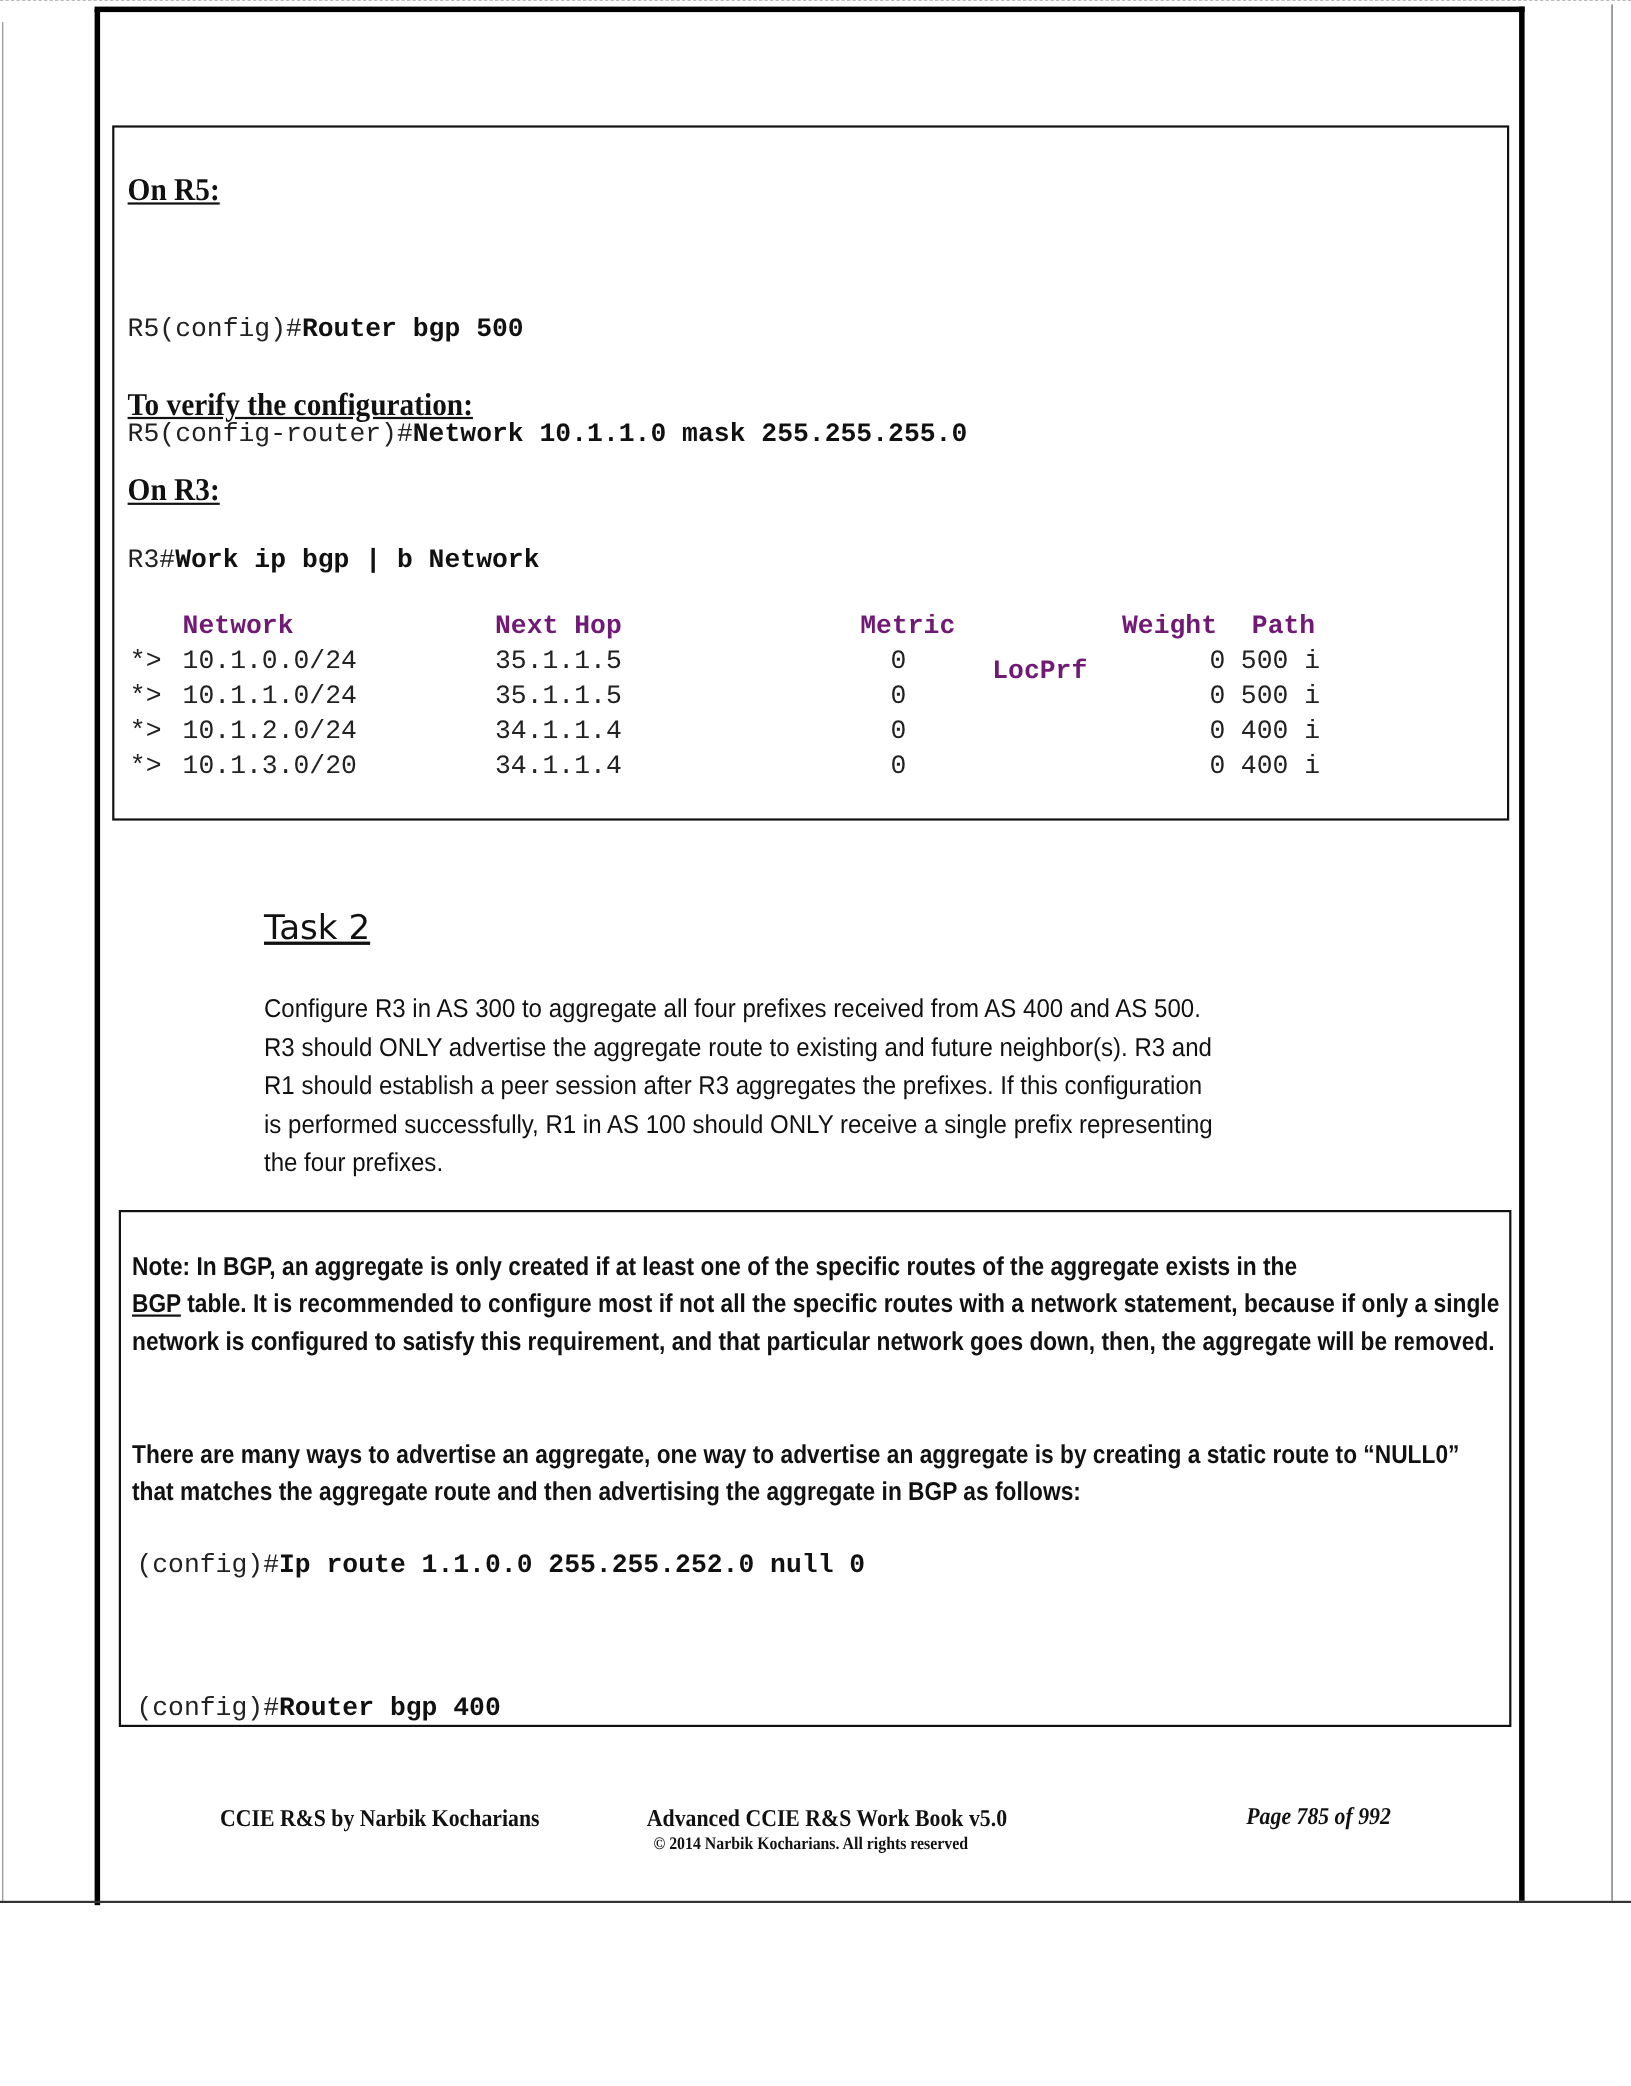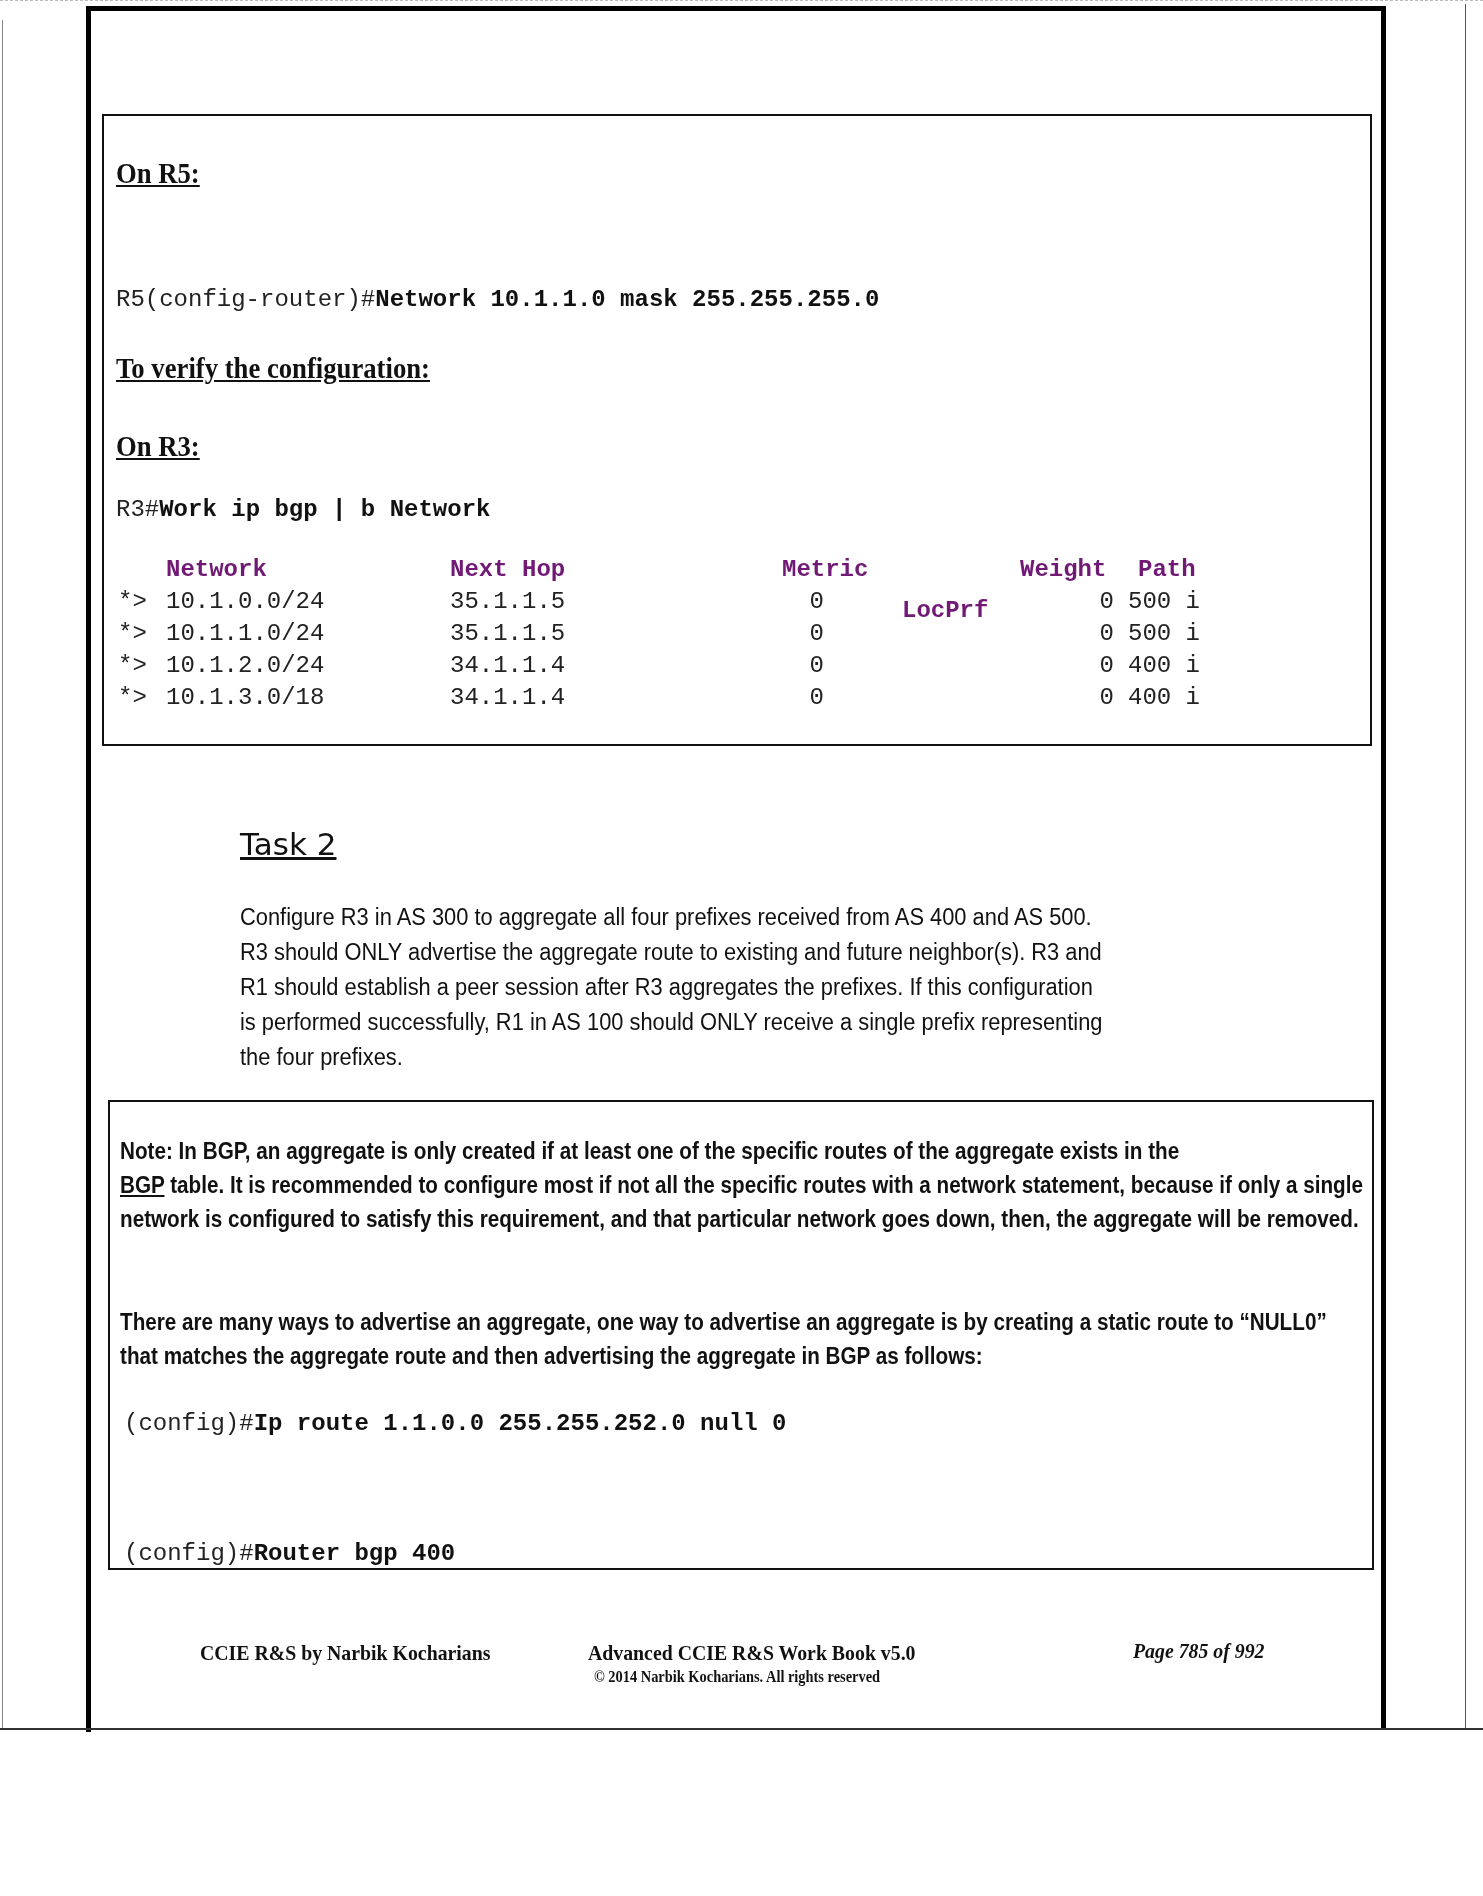--- a/index.html
+++ b/index.html
@@ -72,20 +72,21 @@
 <div class="frame-top"></div>
 <div class="frame-left"></div>
 <div class="frame-right"></div>
 <div class="frame-bottom"></div>
 
 <div class="box" id="box1"></div>
 
 <div class="heading" style="left:116px; top:157px;">On R5:</div>
 
 <div class="code" style="left:116px; top:220px;">
+  <div><span>R5(config)#</span><b>Router bgp 500</b></div>
   <div><span>R5(config-router)#</span><b>Network 10.1.1.0 mask 255.255.255.0</b></div>
 </div>
 
 <div class="heading" style="left:116px; top:352px;">To verify the configuration:</div>
 
 <div class="heading" style="left:116px; top:430px;">On R3:</div>
 
 <div class="code" style="left:116px; top:494px;"><span>R3#</span><b>Work ip bgp | b Network</b></div>
 
 <div class="bgp-table">
@@ -116,21 +117,21 @@
   <div class="bgp-row">
     <span class="c-status">*&gt;</span>
     <span class="c-net">10.1.2.0/24</span>
     <span class="c-hop">34.1.1.4</span>
     <span class="c-metric">0</span>
     <span class="c-weight">0</span>
     <span class="c-path">400 i</span>
   </div>
   <div class="bgp-row">
     <span class="c-status">*&gt;</span>
-    <span class="c-net">10.1.3.0/18</span>
+    <span class="c-net">10.1.3.0/20</span>
     <span class="c-hop">34.1.1.4</span>
     <span class="c-metric">0</span>
     <span class="c-weight">0</span>
     <span class="c-path">400 i</span>
   </div>
 </div>
 
 <div class="task-title">Task 2</div>
 <div class="task-text">
   <div>Configure R3 in AS 300 to aggregate all four prefixes received from AS 400 and AS 500.</div>

